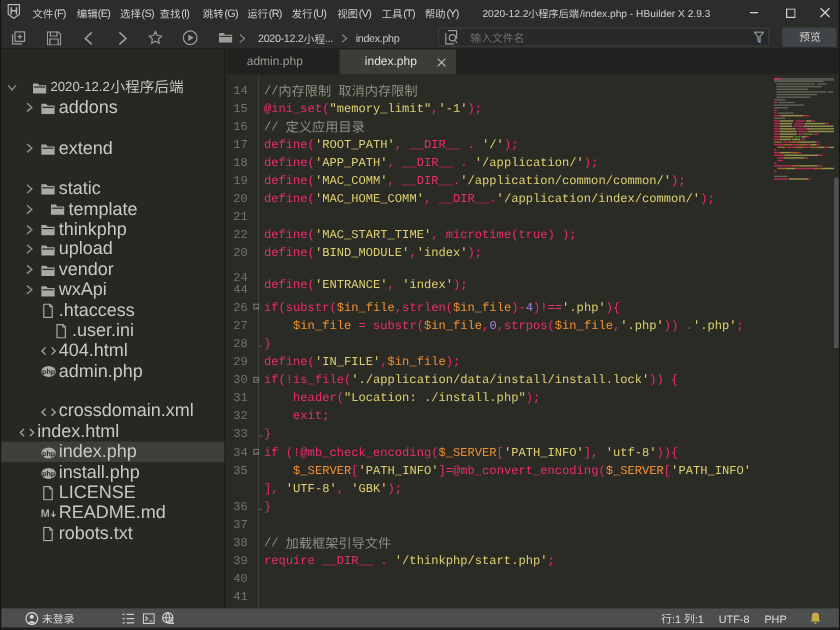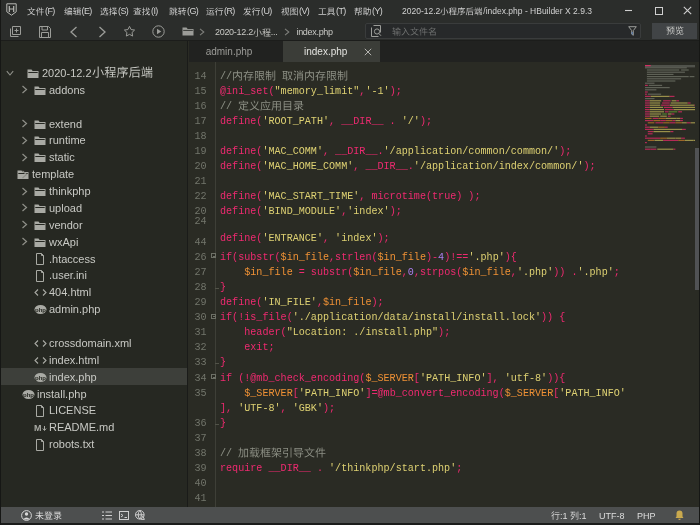--- a/index.html
+++ b/index.html
@@ -12,21 +12,21 @@
 .mi .lat { font-size:9px; color:#d2d2d2; letter-spacing:-0.6px; line-height:11px; margin-top:1px; }
 #title .lat { font-size:8.5px; color:#d2d2d2; line-height:11px; margin-top:1px; }
 #title { position:absolute; left:401px; top:5px; display:flex; }
 #toolbar { position:absolute; left:0; top:22px; width:700px; height:19px; background:#2b2d2b;
   border-bottom:1px solid #1c1d1b; }
 .tbi { position:absolute; top:3px; }
 #sidebar { position:absolute; left:0; top:41px; width:187px; height:466px; background:#262822; border-right:1px solid #1a1b19; }
 #sidebar .trow { position:absolute; left:0; width:186px; height:17px; background:#3d3f3a; }
 .ti { position:absolute; left:0; width:187px; height:17px; display:flex; align-items:center; }
 .ticw { width:15px; display:inline-flex; margin-top:1px; }
-.tl { font-size:11px; color:#c8c9c4; white-space:pre; }
+.tl { font-size:15px; color:#c8c9c4; white-space:pre; }
 #editor { position:absolute; left:188px; top:41px; width:512px; height:466px; background:#2a2b24; overflow:hidden; }
 #tabbar { position:absolute; left:0; top:0; width:512px; height:21px; background:#212220; }
 #tabbar .tab1 { position:absolute; left:0; top:0; width:80px; height:21px; color:#9b9b97; font-size:10px;
   display:flex; align-items:center; justify-content:center; }
 #tabbar .tab2 { position:absolute; left:94px; top:0; width:97px; height:21px; background:#3b3d38;
   color:#e3e3df; font-size:10px; display:flex; align-items:center; }
 #codewrap { position:absolute; left:0; top:-41px; width:512px; height:507px; }
 .ln { position:absolute; left:0; width:17.5px; text-align:right; font:10.1px "Liberation Mono",monospace;
   color:#72756b; line-height:15.1px; }
 .cl { position:absolute; left:31px; font:10.1px "Liberation Mono",monospace; line-height:15.1px; white-space:pre; }
@@ -338,49 +338,35 @@
           </svg>
         </div>
         <span class="ticw">
           <svg class="ticon" width="12" height="11" viewBox="0 0 12 11">
             <path fill="#a9aaa4" d="M0.5 1.5 h4 l1.2 1.5 h5.8 v7 h-11 z"></path>
             <rect x="1.3" y="4" width="9.4" height="1" fill="#262822"></rect>
           </svg>
         </span>
         <span class="tl">extend</span>
       </div>
-      <div class="ti" style="top:90.98px;padding-left:33px">
-        <div style="position:absolute;left:20px;top:4px">
-          <svg class="chev" width="7" height="9" viewBox="0 0 7 9">
-            <path fill="none" stroke="#8f9089" stroke-width="1.2" d="M1.5 1 L5.5 4.5 L1.5 8"></path>
-          </svg>
-        </div>
-        <span class="ticw">
-          <svg class="ticon" width="12" height="11" viewBox="0 0 12 11">
-            <path fill="#a9aaa4" d="M0.5 1.5 h4 l1.2 1.5 h5.8 v7 h-11 z"></path>
-            <rect x="1.3" y="4" width="9.4" height="1" fill="#262822"></rect>
-          </svg>
-        </span>
-        <span class="tl">runtime</span>
-      </div>
       <div class="ti" style="top:107.85000000000001px;padding-left:33px">
         <div style="position:absolute;left:20px;top:4px">
           <svg class="chev" width="7" height="9" viewBox="0 0 7 9">
             <path fill="none" stroke="#8f9089" stroke-width="1.2" d="M1.5 1 L5.5 4.5 L1.5 8"></path>
           </svg>
         </div>
         <span class="ticw">
           <svg class="ticon" width="12" height="11" viewBox="0 0 12 11">
             <path fill="#a9aaa4" d="M0.5 1.5 h4 l1.2 1.5 h5.8 v7 h-11 z"></path>
             <rect x="1.3" y="4" width="9.4" height="1" fill="#262822"></rect>
           </svg>
         </span>
         <span class="tl">static</span>
       </div>
-      <div class="ti" style="top:124.72px;padding-left:16px">
+      <div class="ti" style="top:124.72px;padding-left:41px">
         <div style="position:absolute;left:20px;top:4px">
           <svg class="chev" width="7" height="9" viewBox="0 0 7 9">
             <path fill="none" stroke="#8f9089" stroke-width="1.2" d="M1.5 1 L5.5 4.5 L1.5 8"></path>
           </svg>
         </div>
         <span class="ticw">
           <svg class="ticon" width="12" height="11" viewBox="0 0 12 11">
             <path fill="#a9aaa4" d="M0.5 1.5 h4 l1.2 1.5 h5.8 v7 h-11 z"></path>
             <rect x="1.3" y="4" width="9.4" height="1" fill="#262822"></rect>
           </svg>
@@ -445,21 +431,21 @@
       </div>
       <div class="ti" style="top:209.07000000000002px;padding-left:33px">
         <span class="ticw">
           <svg class="ticon" width="12" height="12" viewBox="0 0 12 12">
             <path fill="none" stroke="#a9aaa4" d="M2.5 0.5 h5 l2 2 v9 h-7 z"></path>
             <path fill="none" stroke="#a9aaa4" d="M7.5 0.5 v2 h2"></path>
           </svg>
         </span>
         <span class="tl">.htaccess</span>
       </div>
-      <div class="ti" style="top:225.94px;padding-left:33px">
+      <div class="ti" style="top:225.94px;padding-left:44px">
         <span class="ticw">
           <svg class="ticon" width="12" height="12" viewBox="0 0 12 12">
             <path fill="none" stroke="#a9aaa4" d="M2.5 0.5 h5 l2 2 v9 h-7 z"></path>
             <path fill="none" stroke="#a9aaa4" d="M7.5 0.5 v2 h2"></path>
           </svg>
         </span>
         <span class="tl">.user.ini</span>
       </div>
       <div class="ti" style="top:242.81px;padding-left:33px">
         <span class="ticw">
@@ -479,39 +465,39 @@
         <span class="tl">admin.php</span>
       </div>
       <div class="ti" style="top:293.42px;padding-left:33px">
         <span class="ticw">
           <svg class="ticon" width="13" height="11" viewBox="0 0 13 11">
             <path fill="none" stroke="#a9aaa4" stroke-width="1.1" d="M4 2.5 L1 5.5 L4 8.5 M9 2.5 L12 5.5 L9 8.5"></path>
           </svg>
         </span>
         <span class="tl">crossdomain.xml</span>
       </div>
-      <div class="ti" style="top:310.29px;padding-left:33px">
+      <div class="ti" style="top:310.29px;padding-left:15px">
         <span class="ticw">
           <svg class="ticon" width="13" height="11" viewBox="0 0 13 11">
             <path fill="none" stroke="#a9aaa4" stroke-width="1.1" d="M4 2.5 L1 5.5 L4 8.5 M9 2.5 L12 5.5 L9 8.5"></path>
           </svg>
         </span>
         <span class="tl">index.html</span>
       </div>
       <div class="trow" style="top:327.16px"></div>
       <div class="ti" style="top:327.16px;padding-left:33px">
         <span class="ticw">
           <svg class="ticon" width="13" height="11" viewBox="0 0 13 11">
             <ellipse cx="6.5" cy="5.5" rx="6" ry="4.6" fill="#a9aaa4"></ellipse>
             <text x="6.5" y="7.8" font-size="6" font-family="Liberation Sans" font-weight="bold" fill="#262822" text-anchor="middle">php</text>
           </svg>
         </span>
         <span class="tl">index.php</span>
       </div>
-      <div class="ti" style="top:344.03000000000003px;padding-left:21px">
+      <div class="ti" style="top:344.03000000000003px;padding-left:33px">
         <span class="ticw">
           <svg class="ticon" width="13" height="11" viewBox="0 0 13 11">
             <ellipse cx="6.5" cy="5.5" rx="6" ry="4.6" fill="#a9aaa4"></ellipse>
             <text x="6.5" y="7.8" font-size="6" font-family="Liberation Sans" font-weight="bold" fill="#262822" text-anchor="middle">php</text>
           </svg>
         </span>
         <span class="tl">install.php</span>
       </div>
       <div class="ti" style="top:360.90000000000003px;padding-left:33px">
         <span class="ticw">
@@ -576,30 +562,31 @@
             <use href="#u5B9A" transform="translate(0.0,9.7) scale(0.0110,-0.0110)"></use>
             <use href="#u4E49" transform="translate(11.0,9.7) scale(0.0110,-0.0110)"></use>
             <use href="#u5E94" transform="translate(22.0,9.7) scale(0.0110,-0.0110)"></use>
             <use href="#u7528" transform="translate(33.0,9.7) scale(0.0110,-0.0110)"></use>
             <use href="#u76EE" transform="translate(44.0,9.7) scale(0.0110,-0.0110)"></use>
             <use href="#u5F55" transform="translate(55.0,9.7) scale(0.0110,-0.0110)"></use>
           </svg></div>
         <div class="ln" style="top:113.8px">17</div>
         <div class="cl" style="top:113.8px"><span class="p">define(</span><span class="y">'ROOT_PATH'</span><span class="p">, __DIR__ . </span><span class="y">'/'</span><span class="p">);</span></div>
         <div class="ln" style="top:128.9px">18</div>
+        <div class="cl" style="top:128.9px"><span class="p">define(</span><span class="y">'APP_PATH'</span><span class="p">, __DIR__ . </span><span class="y">'/application/'</span><span class="p">);</span></div>
         <div class="ln" style="top:144.0px">19</div>
         <div class="cl" style="top:144.0px"><span class="p">define(</span><span class="y">'MAC_COMM'</span><span class="p">, __DIR__.</span><span class="y">'/application/common/common/'</span><span class="p">);</span></div>
         <div class="ln" style="top:159.1px">20</div>
         <div class="cl" style="top:159.1px"><span class="p">define(</span><span class="y">'MAC_HOME_COMM'</span><span class="p">, __DIR__.</span><span class="y">'/application/index/common/'</span><span class="p">);</span></div>
         <div class="ln" style="top:174.2px">21</div>
         <div class="ln" style="top:189.3px">22</div>
         <div class="cl" style="top:189.3px"><span class="p">define(</span><span class="y">'MAC_START_TIME'</span><span class="p">, microtime(true) );</span></div>
         <div class="ln" style="top:204.4px">20</div>
         <div class="cl" style="top:204.4px"><span class="p">define(</span><span class="y">'BIND_MODULE'</span><span class="p">,</span><span class="y">'index'</span><span class="p">);</span></div>
-        <div class="ln" style="top:214px">24</div>
+        <div class="ln" style="top:225px">24</div>
         <div class="cl" style="top:231px"><span class="p">define(</span><span class="y">'ENTRANCE'</span><span class="p">, </span><span class="y">'index'</span><span class="p">);</span></div>
         <div class="ln" style="top:234.6px">44</div>
         <div class="ln" style="top:249.7px">26</div>
         <div class="fold" style="top:253.2px"></div>
         <div class="cl" style="top:249.7px"><span class="p">if(substr(</span><span class="o">$in_file</span><span class="p">,strlen(</span><span class="o">$in_file</span><span class="p">)-</span><span class="u">4</span><span class="p">)!==</span><span class="y">'.php'</span><span class="p">){</span></div>
         <div class="ln" style="top:264.8px">27</div>
         <div class="cl" style="top:264.8px"><span class="p">    </span><span class="o">$in_file</span><span class="p"> = substr(</span><span class="o">$in_file</span><span class="p">,</span><span class="u">0</span><span class="p">,strpos(</span><span class="o">$in_file</span><span class="p">,</span><span class="y">'.php'</span><span class="p">)) .</span><span class="y">'.php'</span><span class="p">;</span></div>
         <div class="ln" style="top:279.9px">28</div>
         <div class="cl" style="top:279.9px"><span class="p">}</span></div>
         <div class="ln" style="top:295.0px">29</div>

